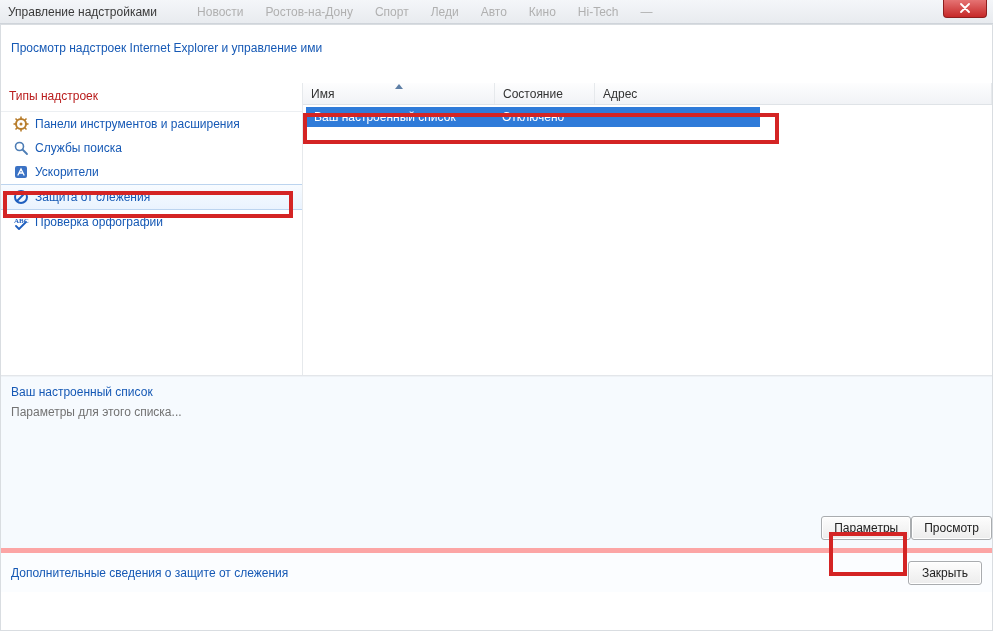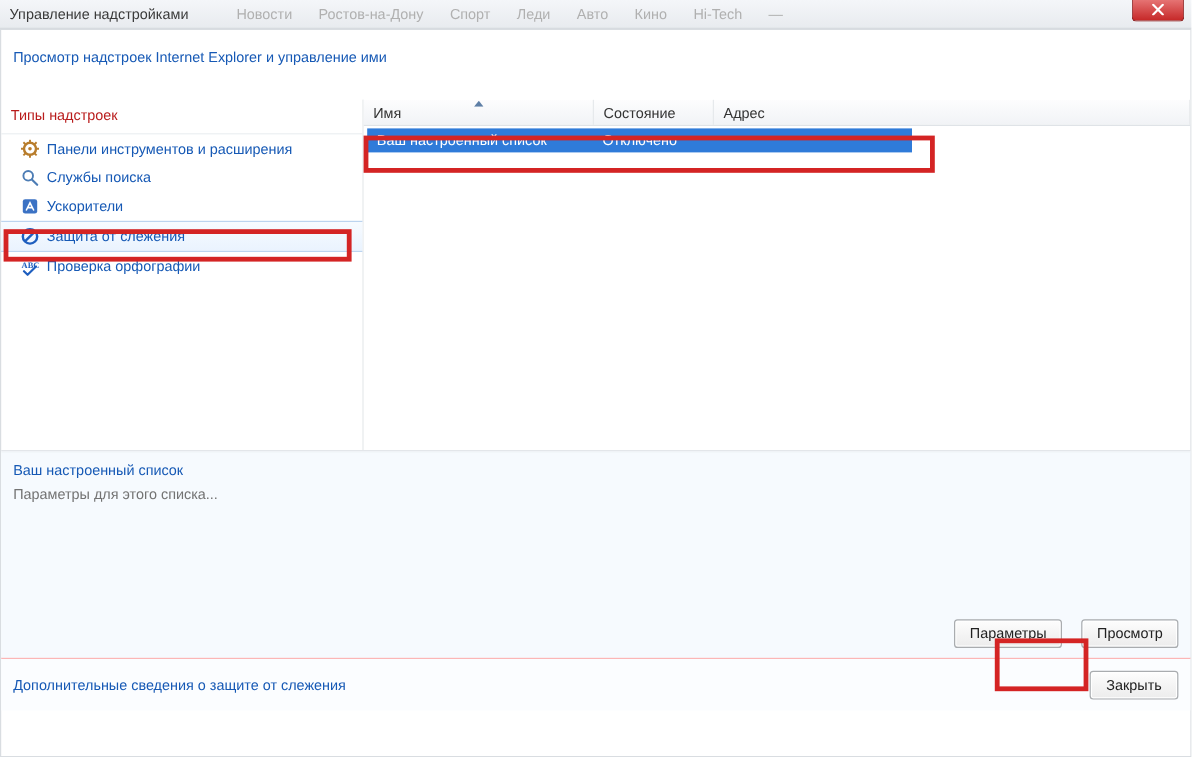--- a/index.html
+++ b/index.html
@@ -66,35 +66,34 @@
   }
   .sidebar-header {
     color: #b91c1c;
     padding: 6px 8px 8px 8px;
     border-bottom: 1px solid #eceff2;
   }
   .side-item {
     display: flex;
     align-items: center;
     gap: 6px;
-    padding: 4px 0;
+    padding: 4px 12px;
     line-height: 16px;
     position: relative;
   }
   .side-item .txt { color: #1659b5; }
   .side-item.selected {
     background: linear-gradient(#f7fbff, #eaf3fe);
     border: 1px solid #bcd4ef;
     border-left: none; border-right: none;
   }
   .side-item .icon {
     width: 16px; height: 16px;
     display: inline-flex; align-items: center; justify-content: flex-end;
     flex-shrink: 0;
-    margin-left: 16px;
   }
 
   .listpane {
     flex: 1;
     position: relative;
     overflow: hidden;
   }
   .list-header {
     display: flex;
     align-items: center;
@@ -132,39 +131,39 @@
     padding: 8px 10px;
     height: 172px;
     border-top: 1px solid #eef2f6;
     position: relative;
   }
   .detail-title { color: #1659b5; margin-bottom: 6px; }
   .detail-link { color: #737373; }
 
   .detail-buttons {
     position: absolute;
-    right: 10px; bottom: 8px;
-    display: flex; gap: 16px;
+    right: 0; bottom: 8px;
+    display: flex; gap: 0;
     align-items: flex-end;
   }
   .btn {
     background: linear-gradient(#fdfdfd, #ececec);
     border: 1px solid #a9acaf;
     border-radius: 3px;
     padding: 4px 12px;
     min-width: 74px;
     text-align: center;
     font-size: 12px;
     color: #222;
     box-shadow: inset 0 0 0 1px #fff;
     cursor: pointer;
   }
 
   .footer {
-    border-top: 1px solid #fca5a5;
+    border-top: 5px solid #fca5a5;
     padding: 10px;
     height: 44px;
     display: flex;
     align-items: center;
     justify-content: space-between;
     background: #fbfdff;
   }
 
   
   .marks-layer {

